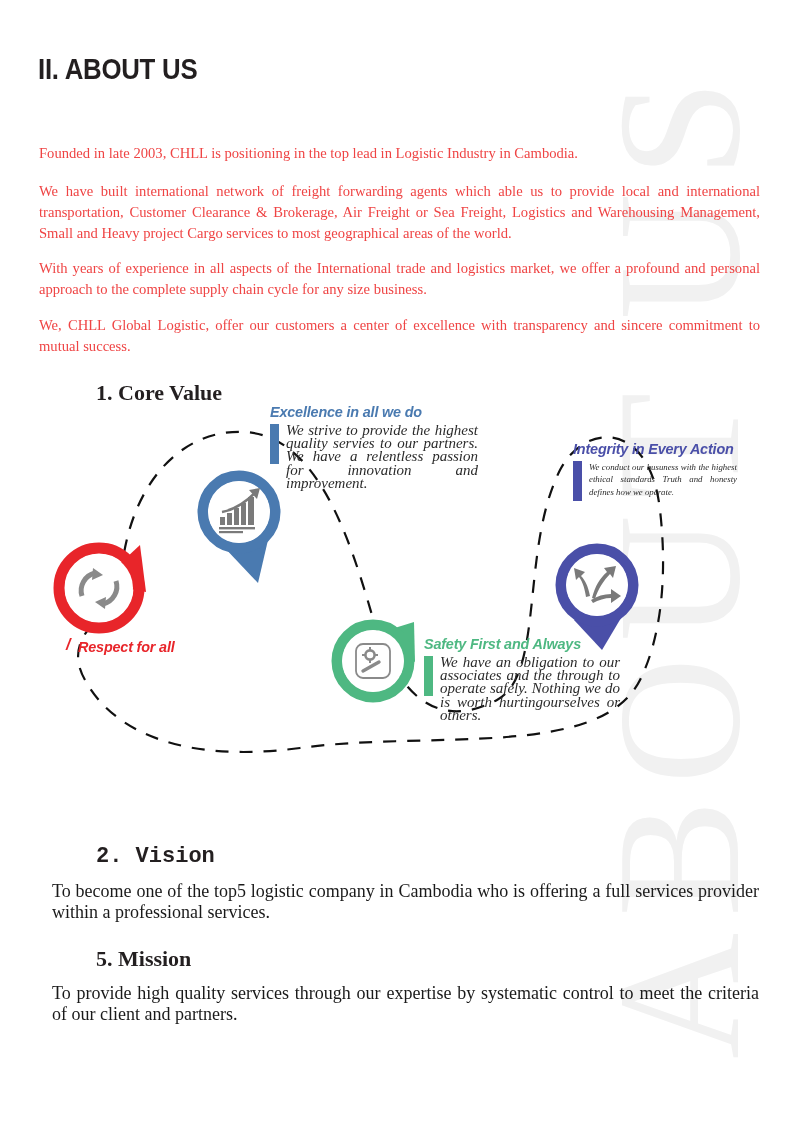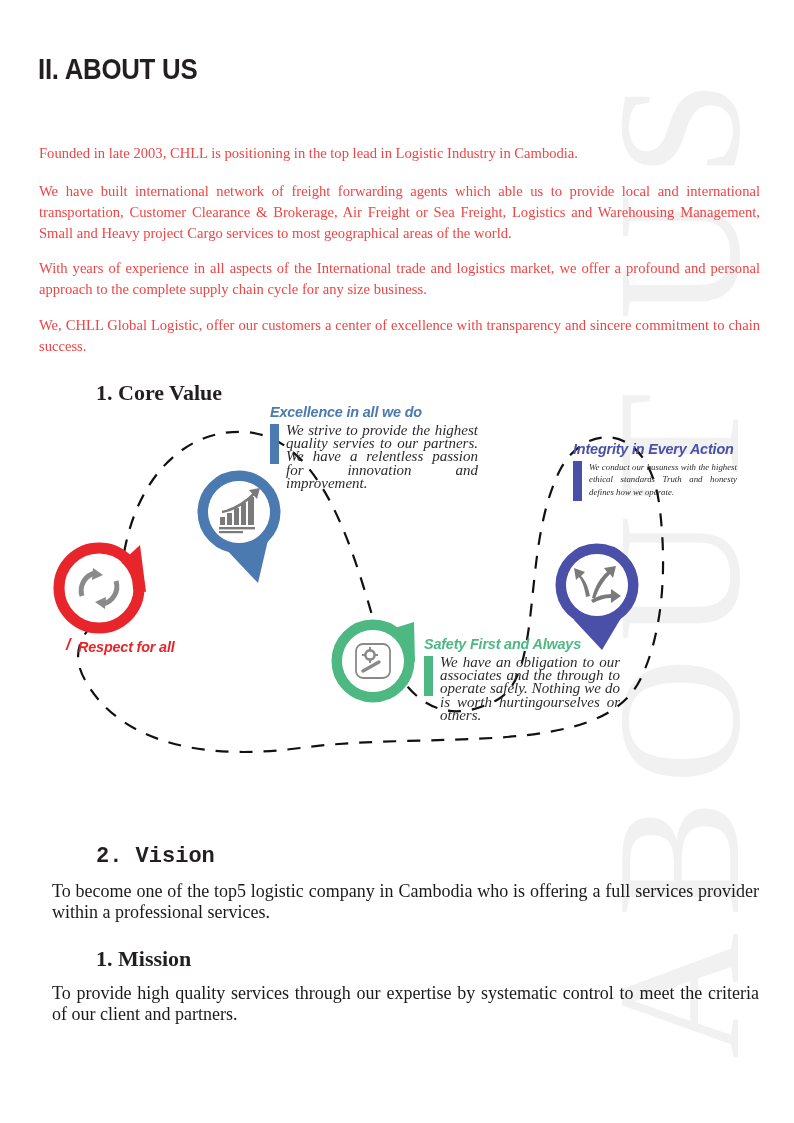--- a/index.html
+++ b/index.html
@@ -161,21 +161,21 @@
     <span>ABOUT US</span>
   </div>
 
   <div class="content">
 
     <h1 class="page-title">II. ABOUT US</h1>
 
     <p class="para p1">Founded in late 2003, CHLL is positioning in the top lead in Logistic Industry in Cambodia.</p>
     <p class="para p2">We have built international network of freight forwarding agents which able us to provide local and international transportation, Customer Clearance &amp; Brokerage, Air Freight or Sea Freight, Logistics and Warehousing Management, Small and Heavy project Cargo services to most geographical areas of the world.</p>
     <p class="para p3">With years of experience in all aspects of the International trade and logistics market, we offer a profound and personal approach to the complete supply chain cycle for any size business.</p>
-    <p class="para p4">We, CHLL Global Logistic, offer our customers a center of excellence with transparency and sincere commitment to chain success.</p>
+    <p class="para p4">We, CHLL Global Logistic, offer our customers a center of excellence with transparency and sincere commitment to mutual success.</p>
 
     <h2 class="sec-head h-core">1. Core Value</h2>
 
     <div class="info">
 
       <svg width="794" height="420" viewBox="0 0 794 420">
 
         <path fill="none" stroke="#111111" stroke-width="2.2" stroke-dasharray="13 11" stroke-linecap="butt" d="M 120 200
                  C 120 95, 175 28, 245 32
                  C 318 36, 350 140, 372 215
@@ -279,17 +279,17 @@
           <div class="bar"></div>
           <p class="txt">We have an obligation to our associates and the through to operate safely. Nothing we do is worth hurtingourselves or others.</p>
         </div>
       </div>
 
     </div>
 
     <h2 class="sec-head h-vision">2. Vision</h2>
     <p class="body-para pv">To become one of the top5 logistic company in Cambodia who is offering a full services provider within a professional services.</p>
 
-    <h2 class="sec-head h-mission">1. Mission</h2>
+    <h2 class="sec-head h-mission">5. Mission</h2>
     <p class="body-para pm">To provide high quality services through our expertise by systematic control to meet the criteria of our client and partners.</p>
 
   </div>
 </div>
 
 </body></html>

